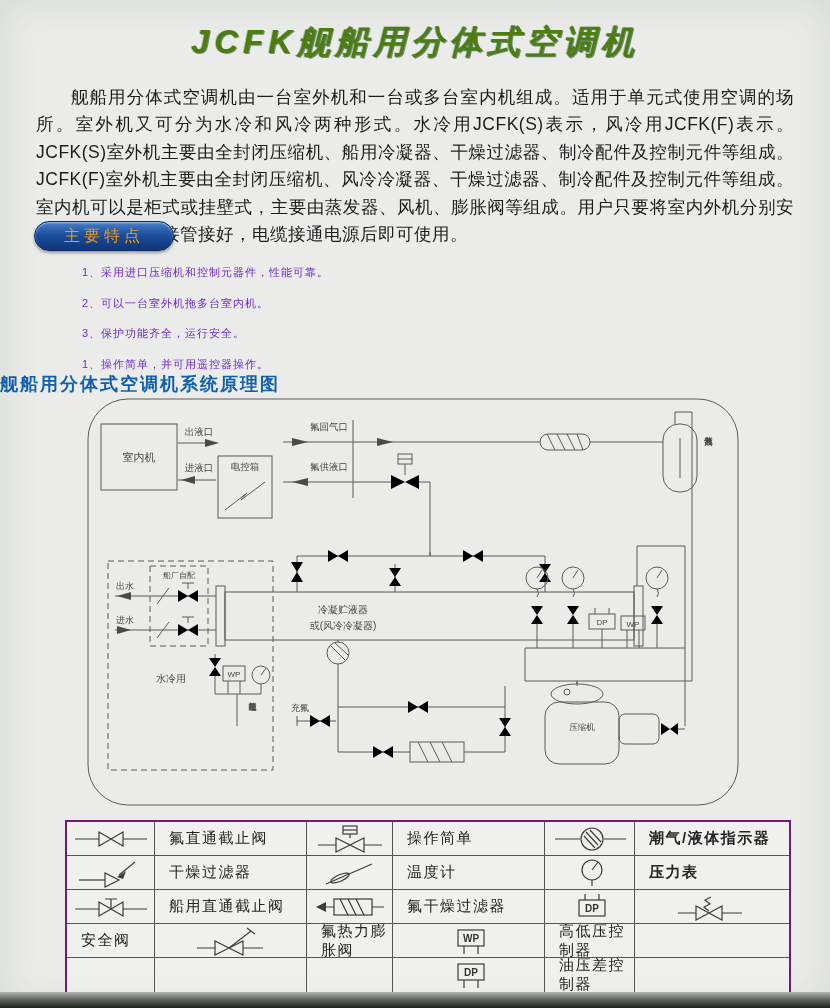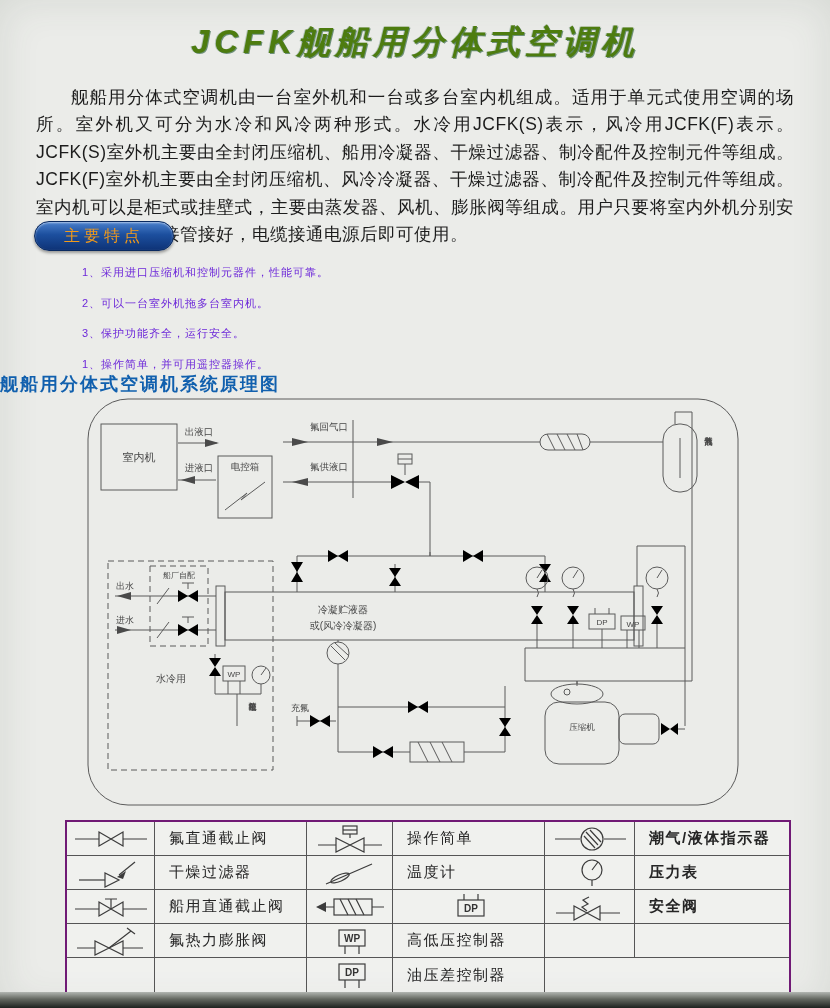--- a/index.html
+++ b/index.html
@@ -286,20 +286,21 @@
     </div>
     <div class="cell lab">船用直通截止阀</div>
     <div class="cell sym">
       <svg width="80" height="30" viewBox="0 0 80 30">
           <path d="M16 15 H24 M62 15 H74"></path>
           <path class="fil" d="M6 15 l10 -5 v10 z"></path>
           <rect x="24" y="7" width="38" height="16"></rect>
           <path d="M30 7 L38 23 M38 7 L46 23 M46 7 L54 23"></path>
         </svg>
     </div>
+    <div class="cell lab">氟干燥过滤器</div>
     <div class="cell sym">
       <svg width="80" height="30" viewBox="0 0 80 30">
           <rect x="29" y="8" width="26" height="16"></rect>
           <path d="M35 2 V8 M49 2 V8"></path>
           <text x="42" y="20" text-anchor="middle">DP</text>
         </svg>
     </div>
 
     <div class="cell sym">
       <svg width="80" height="30" viewBox="0 0 80 30">

